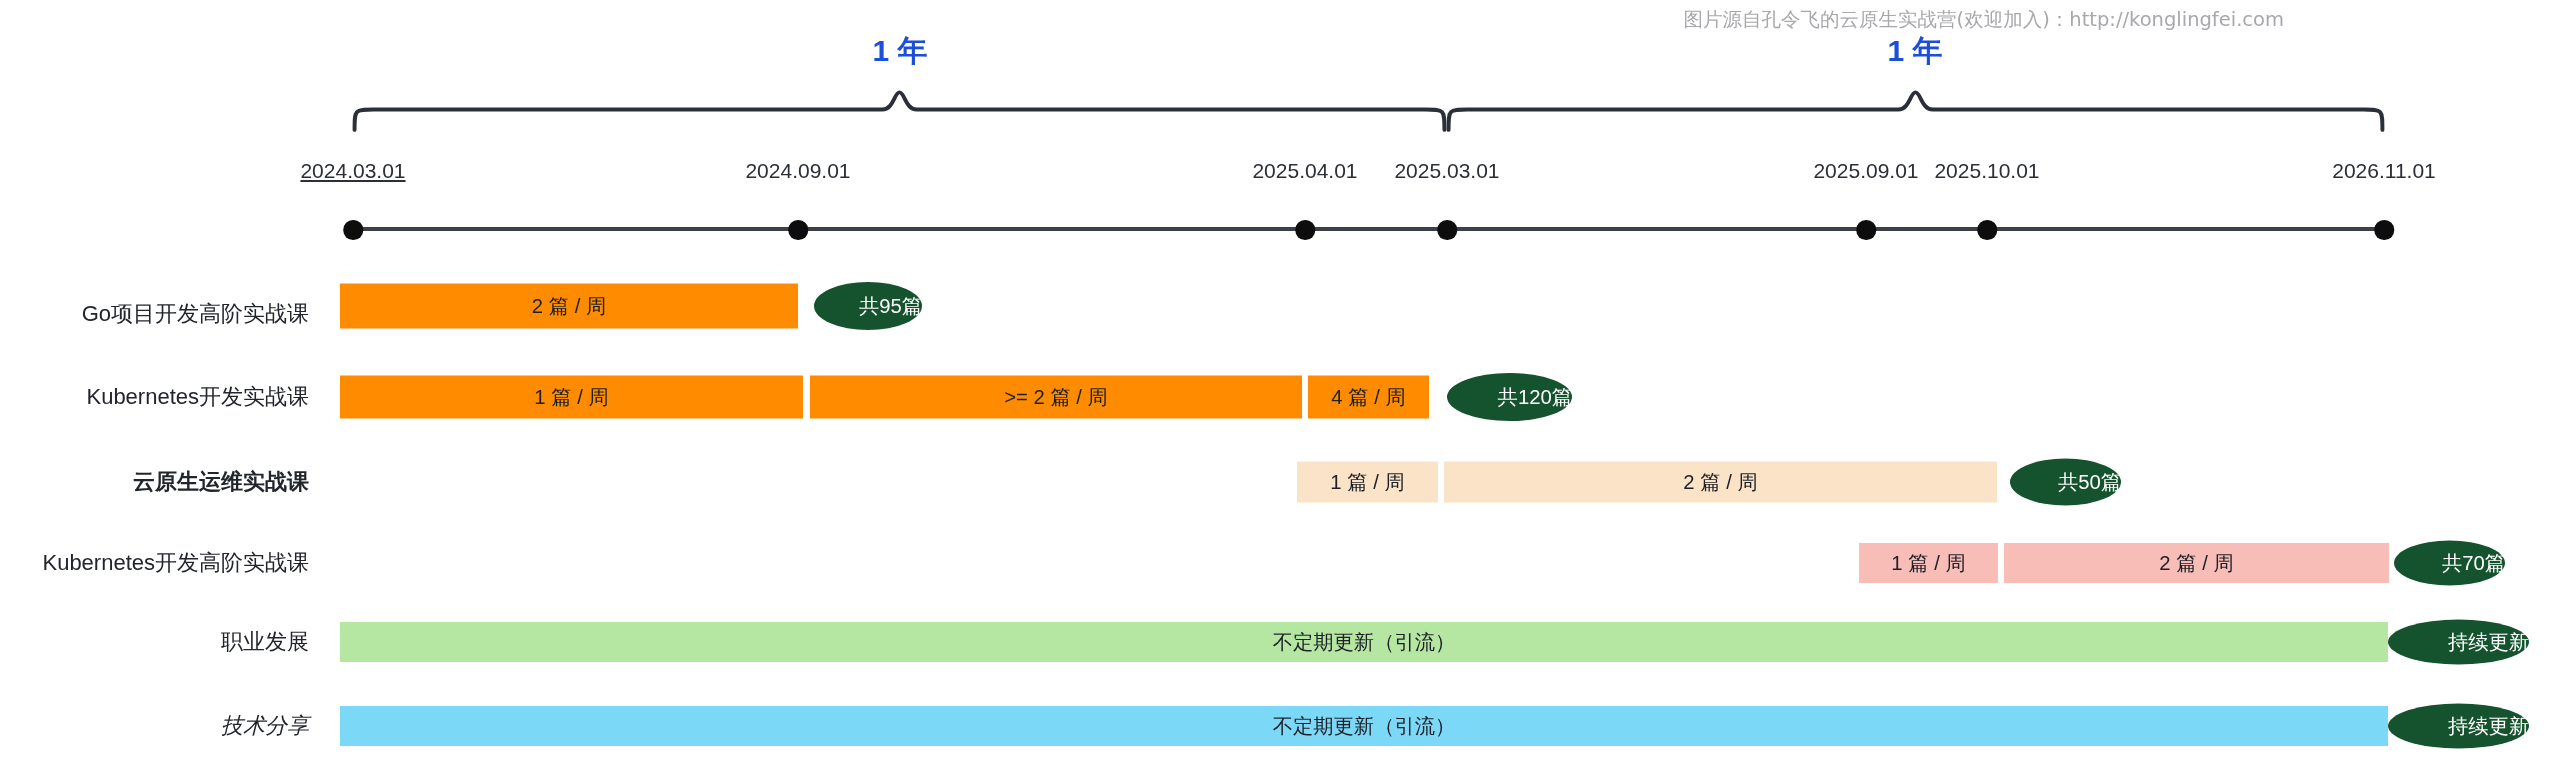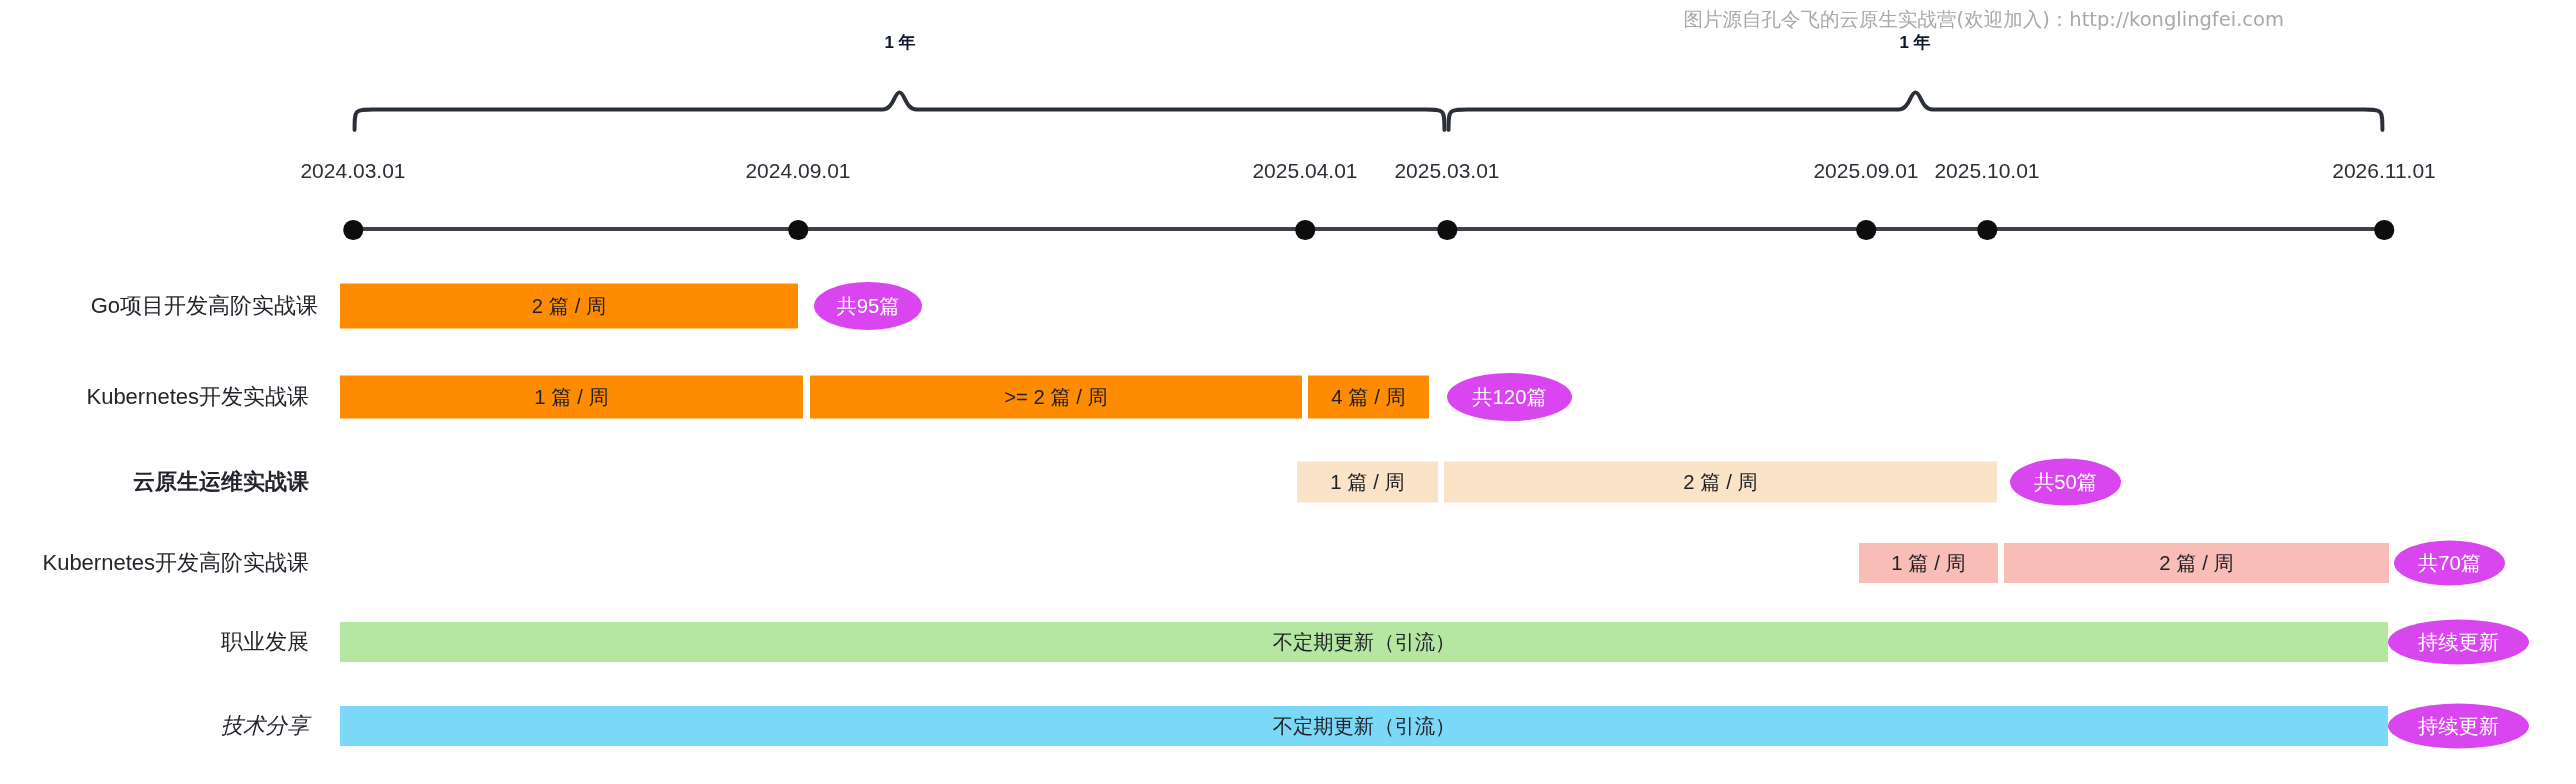--- a/index.html
+++ b/index.html
@@ -18,21 +18,21 @@
     position:absolute;right:14px;top:6.3px;
     font-family:"DejaVu Sans",sans-serif;
     font-size:19.5px;color:#a8a8ac;white-space:nowrap;letter-spacing:0px;
   }
 
   
   .brace-wrap{position:absolute;top:86px;height:56px;}
   .brace-wrap svg{display:block;overflow:visible;}
   .brace-label{
     position:absolute;top:31px;
-    font-size:17px;font-weight:700;color:#0f172a;
+    font-size:30px;font-weight:700;color:#1d4ed8;
     text-align:center;white-space:nowrap;
     transform:translateX(-50%);
   }
 
   
   .date-label{
     position:absolute;top:159px;
     font-size:21px;color:#2c2f36;white-space:nowrap;
     transform:translateX(-50%);
   }
@@ -58,23 +58,23 @@
     display:flex;align-items:center;justify-content:center;
     transform:translateY(-50%);
     box-sizing:border-box;
   }
   .bar-text{
     font-size:20.3px;color:#1d2026;white-space:nowrap;
     line-height:1;
   }
   .badge{
     position:absolute;
-    background:#d946ef;
+    background:#14532d;
     border-radius:50%;
-    display:flex;align-items:center;justify-content:center;
+    display:flex;align-items:center;justify-content:flex-end;
     transform:translateY(-50%);
     z-index:5;
   }
   .badge-text{
     font-size:20.3px;color:#ffffff;white-space:nowrap;line-height:1;
   }
 </style>
 </head>
 <body>
 
@@ -91,37 +91,37 @@
       <div class="brace-label" style="left: 900px;">1 年</div>
       <div class="brace-wrap" style="left: 1447px; width: 937px;">
         <svg width="937" height="44" viewBox="0 0 1199 56">
           <path d="M 2,56 C 2,30 2,30 26,30 L 577.5,30 C 591.8,30 592.9,8 599.5,8 C 606.1,8 607.2,30 621.5,30 L 1173,30 C 1197,30 1197,30 1197,56" fill="none" stroke="#2b2f38" stroke-width="5" stroke-linecap="round" stroke-linejoin="round"></path>
         </svg>
       </div>
       <div class="brace-label" style="left: 1915px;">1 年</div>
     </div>
   <div id="axis-layer">
       <div class="axis-line" style="left: 353px; width: 2030px;"></div>
-      <div class="date-label" style="left: 353px;">2024.03.01</div>
+      <div class="date-label" style="left: 353px; text-decoration: underline;">2024.03.01</div>
       <div class="axis-dot" style="left: 353px;"></div>
       <div class="date-label" style="left: 798px;">2024.09.01</div>
       <div class="axis-dot" style="left: 798px;"></div>
       <div class="date-label" style="left: 1305px;">2025.04.01</div>
       <div class="axis-dot" style="left: 1305px;"></div>
       <div class="date-label" style="left: 1447px;">2025.03.01</div>
       <div class="axis-dot" style="left: 1447px;"></div>
       <div class="date-label" style="left: 1866px;">2025.09.01</div>
       <div class="axis-dot" style="left: 1866px;"></div>
       <div class="date-label" style="left: 1987px;">2025.10.01</div>
       <div class="axis-dot" style="left: 1987px;"></div>
       <div class="date-label" style="left: 2384px;">2026.11.01</div>
       <div class="axis-dot" style="left: 2384px;"></div>
     </div>
   <div id="rows-layer">
-      <div class="row-label" style="top: 306px; left: 0px; width: 309px; padding-left: 9px;">Go项目开发高阶实战课</div>
+      <div class="row-label" style="top: 314px; left: 0px; width: 309px;">Go项目开发高阶实战课</div>
       <div class="bar" style="left: 340px; width: 458px; top: 306px; height: 45px; background: rgb(255, 140, 0);">
         <span class="bar-text">2 篇 / 周</span>
       </div>
       <div class="badge" style="left: 814px; width: 108px; height: 48px; top: 306px;">
         <span class="badge-text">共95篇</span>
       </div>
       <div class="row-label" style="top: 397px; left: 0px; width: 309px;">Kubernetes开发实战课</div>
       <div class="bar" style="left: 340px; width: 463px; top: 397px; height: 43px; background: rgb(255, 140, 0);">
         <span class="bar-text">1 篇 / 周</span>
       </div>

